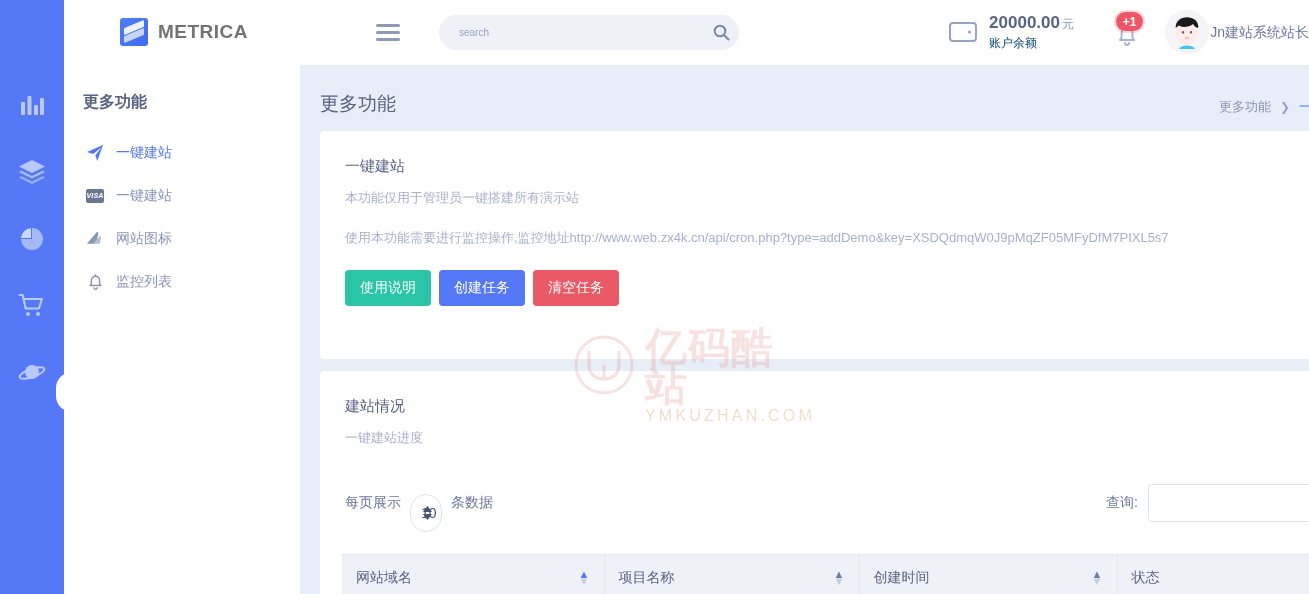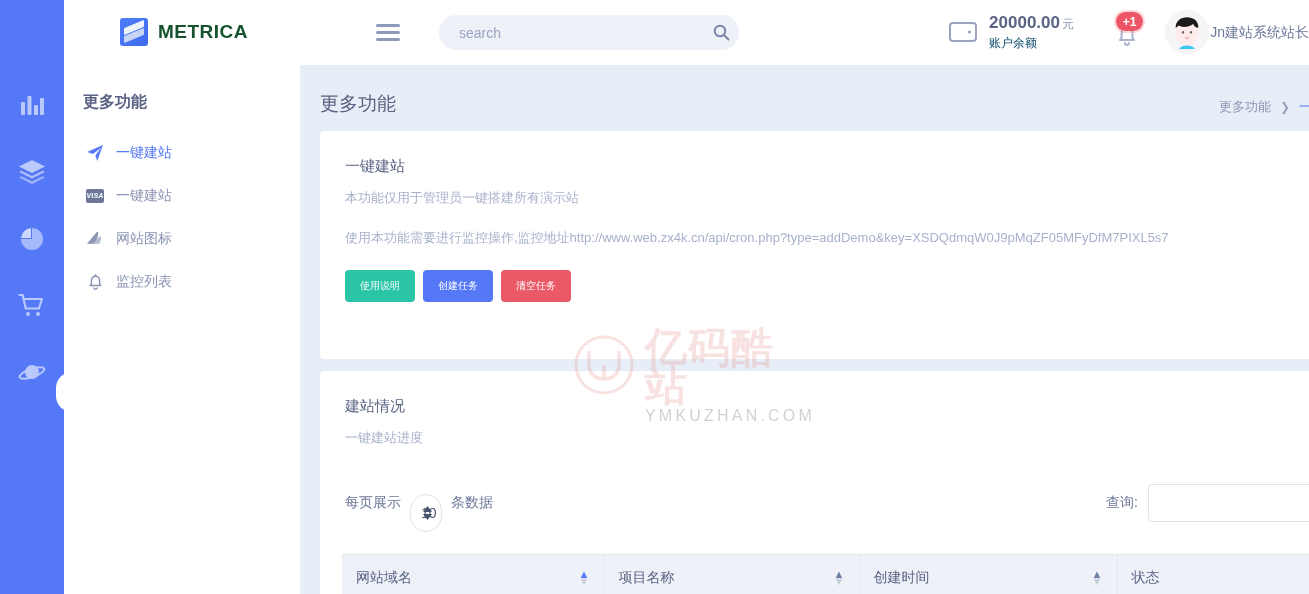--- a/index.html
+++ b/index.html
@@ -83,21 +83,21 @@
     content: "";
     position: absolute;
     left: 4px; top: 14px; width: 20px; height: 7px;
     background: #c9d6f3;
     transform: skewY(-22deg);
     border-radius: 1px;
   }
   .brand-text {
     font-size: 19px; font-weight: bold;
     letter-spacing: .5px;
-    color: #14532d;
+    color: #737373;
   }
   .hamburger {
     position: absolute;
     left: 312px; top: 21px;
     width: 24px; height: 22px;
     display: flex; flex-direction: column; justify-content: center; gap: 4px;
     cursor: pointer;
   }
   .hamburger i { display:block; height: 3px; background: #8f9ab8; border-radius: 2px; }
   .hamburger i:nth-child(1){ width: 24px; }
@@ -109,21 +109,21 @@
     left: 375px; top: 15px;
     width: 300px; height: 35px;
     background: #eef1f8;
     border-radius: 18px;
     display: flex; align-items: center;
   }
   .searchbox input {
     flex: 1;
     border: none; outline: none; background: transparent;
     padding: 0 0 0 20px;
-    font-size: 14px;
+    font-size: 10px;
     color: #6c779a;
     font-family: "Liberation Sans", sans-serif;
   }
   .searchbox input::placeholder { color: #9aa4c2; }
   .search-btn {
     width: 35px; height: 35px;
     border-radius: 50%;
     background: #eef1f8;
     display: flex; align-items: center; justify-content: center;
     cursor: pointer;
@@ -268,21 +268,21 @@
     white-space: nowrap;
   }
   .btnrow {
     display: flex; gap: 8px;
     padding: 23px 0 0 25px;
   }
   .btn {
     border: none;
     border-radius: 4px;
     color: #ffffff;
-    font-size: 10px;
+    font-size: 14px;
     padding: 9px 15px;
     cursor: pointer;
     font-family: "Liberation Sans", sans-serif;
   }
   .btn-teal { background: #2ac4a7; }
   .btn-blue { background: #5578f7; }
   .btn-red  { background: #ea5a66; }
 
   
   .watermark {
@@ -293,21 +293,21 @@
     opacity: .20;
     z-index: 5;
   }
   .wm-row { display: flex; align-items: center; gap: 10px; }
   .wm-cn {
     font-size: 42px; font-weight: bold; color: #e0756f;
     letter-spacing: 1px;
     line-height: 38px;
   }
   .wm-en {
-    font-size: 16px; color: #0f172a;
+    font-size: 16px; color: #a16207;
     letter-spacing: 3.2px;
     margin-left: 72px;
     margin-top: 2px;
   }
 
   
   .tbl-controls {
     display: flex; align-items: center; justify-content: space-between;
     padding: 26px 22px 0 25px;
   }

